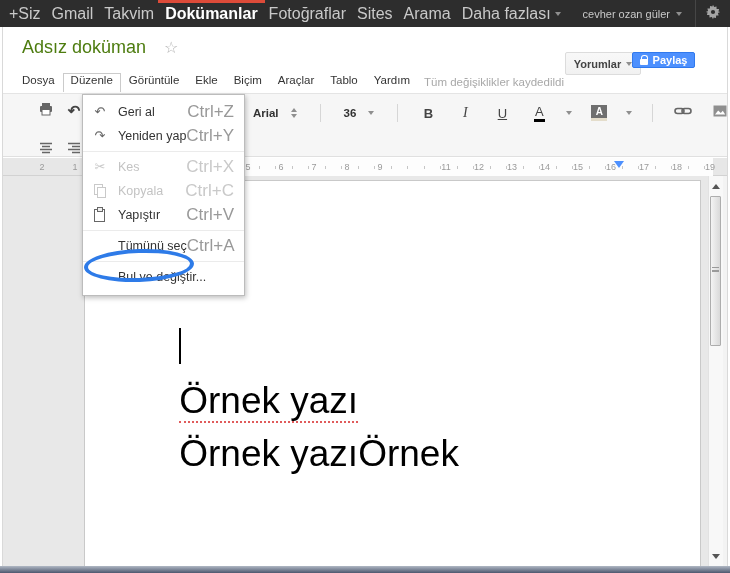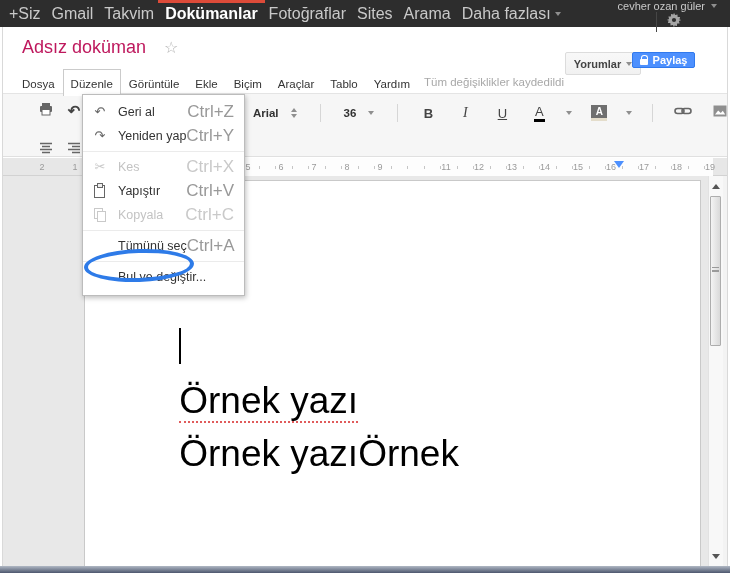--- a/index.html
+++ b/index.html
@@ -5,39 +5,39 @@
   * { margin:0; padding:0; box-sizing:border-box; }
   body { font-family:"Liberation Sans", sans-serif; background:#fff; }
   #app { position:relative; width:730px; height:573px; background:#fff; overflow:hidden; }
 
   
   .topbar { position:absolute; left:0; top:0; width:730px; height:27px; background:#2d2d2d; display:flex; align-items:center; z-index:30; }
   .tb-left { display:flex; align-items:center; padding-left:9px; gap:11px; height:27px; }
   .tb-item { position:relative; height:27px; display:flex; align-items:center; gap:4px; font-size:16px; color:#c9c9c9; cursor:pointer; white-space:nowrap; }
   .tb-item.active { color:#fff; font-weight:bold; }
   .tb-item.active::before { content:''; position:absolute; top:0; left:-7px; right:-7px; height:3px; background:#dd4b39; }
-  .tb-right { margin-left:auto; display:flex; align-items:center; height:27px;flex-direction:column; }
+  .tb-right { margin-left:auto; display:flex; align-items:center; height:27px; }
   .tb-user { font-size:11px; color:#c9c9c9; display:flex; gap:6px; align-items:center; padding-right:13px; cursor:pointer; }
   .tb-gear { width:35px; height:27px; border-left:1px solid #464646; display:flex; align-items:center; justify-content:center; cursor:pointer; }
   .caret-down { width:0; height:0; border-left:3px solid transparent; border-right:3px solid transparent; border-top:4px solid #8f8f8f; }
 
   
   .win-edge-l { position:absolute; left:2px; top:27px; width:1px; height:539px; background:#d9d9d9; }
   .win-edge-r { position:absolute; left:727px; top:27px; width:1px; height:539px; background:#d9d9d9; }
-  .doc-title { position:absolute; left:22px; top:37px; font-size:18px; color:#be185d; }
+  .doc-title { position:absolute; left:22px; top:37px; font-size:18px; color:#4d7c0f; }
   .star { position:absolute; left:164px; top:38px; font-size:16px; color:#b3b3b3; cursor:pointer; }
   .btn-comments { position:absolute; left:565px; top:52px; width:76px; height:23px; background:linear-gradient(#f8f8f8,#f1f1f1); border:1px solid #dcdcdc; border-radius:2px; display:flex; align-items:center; justify-content:center; gap:5px; font-size:11px; font-weight:bold; color:#444; cursor:pointer; }
   .btn-share { position:absolute; left:632px; top:52px; width:63px; height:16px; background:#4d90fe; border:1px solid #3079ed; border-radius:2px; display:flex; align-items:center; justify-content:center; gap:5px; font-size:11px; font-weight:bold; color:#fff; cursor:pointer; }
   .lock { position:relative; width:8px; height:6px; background:#fff; border-radius:1px; margin-top:3px; }
   .lock::before { content:''; position:absolute; left:1px; top:-4px; width:5px; height:5px; border:1.5px solid #fff; border-bottom:none; border-radius:3px 3px 0 0; }
 
   
   .menubar { position:absolute; left:14px; top:69px; display:flex; align-items:flex-end; z-index:11; }
   .mb-item { padding:5px 8px 6px; font-size:11.5px; color:#333; cursor:pointer; white-space:nowrap; }
-  .mb-item.active { border:1px solid #cbcbcb; border-bottom:none; background:#fff; padding:8px 7px 6px; }
+  .mb-item.active { border:1px solid #cbcbcb; border-bottom:none; background:#fff; padding:0 7px 6px; }
   .status-text { position:absolute; left:424px; top:76px; font-size:11.5px; color:#a8a8a8; }
   .header-rule { position:absolute; left:3px; top:93px; width:724px; height:1px; background:#e4e4e4; }
 
   
   .toolbar1 { position:absolute; left:3px; top:94px; width:724px; height:41px; background:#f6f6f6; }
   .toolbar2 { position:absolute; left:3px; top:135px; width:724px; height:22px; background:#f6f6f6; border-bottom:1px solid #e0e0e0; }
   .tg1 { position:absolute; left:36px; top:100px; display:flex; gap:8px; align-items:center; z-index:5; }
   .tg2 { position:absolute; left:250px; top:100px; display:flex; align-items:center; gap:17px; height:26px; z-index:5; }
   .tbtn { min-width:20px; height:22px; display:flex; align-items:center; justify-content:center; color:#555; cursor:pointer; }
   .tsep { width:1px; height:18px; background:#d6d6d6; margin:0 3px; }
@@ -428,32 +428,32 @@
       </div>
 
       <div class="menu-sep"></div>
 
       <div class="menu-item disabled">
         <span class="mi g-scissors">✂</span>
         <span class="mi-label">Kes</span>
         <span class="mi-short">Ctrl+X</span>
       </div>
 
+      <div class="menu-item disabled">
+        <span class="mi g-copy"></span>
+        <span class="mi-label">Kopyala</span>
+        <span class="mi-short">Ctrl+C</span>
+      </div>
+
       <div class="menu-item">
         <span class="mi g-paste"></span>
         <span class="mi-label">Yapıştır</span>
         <span class="mi-short">Ctrl+V</span>
       </div>
 
-      <div class="menu-item disabled">
-        <span class="mi g-copy"></span>
-        <span class="mi-label">Kopyala</span>
-        <span class="mi-short">Ctrl+C</span>
-      </div>
-
       <div class="menu-sep"></div>
 
       <div class="menu-item">
         <span class="mi"></span>
         <span class="mi-label">Tümünü seç</span>
         <span class="mi-short">Ctrl+A</span>
       </div>
 
       <div class="menu-sep"></div>
 

